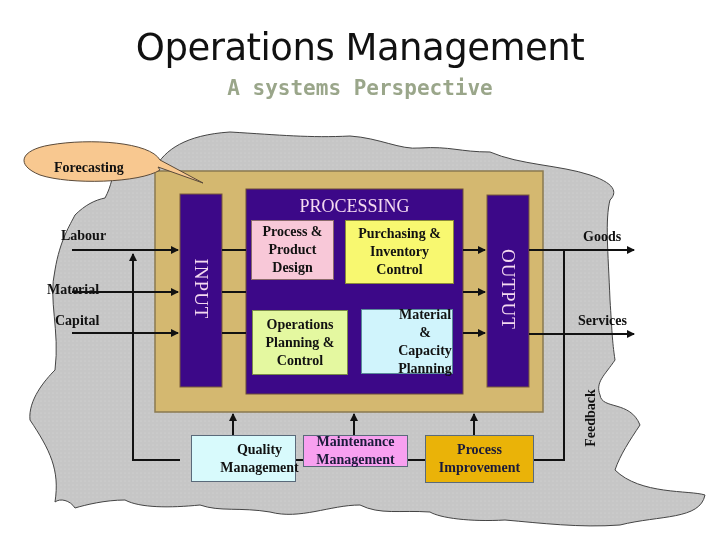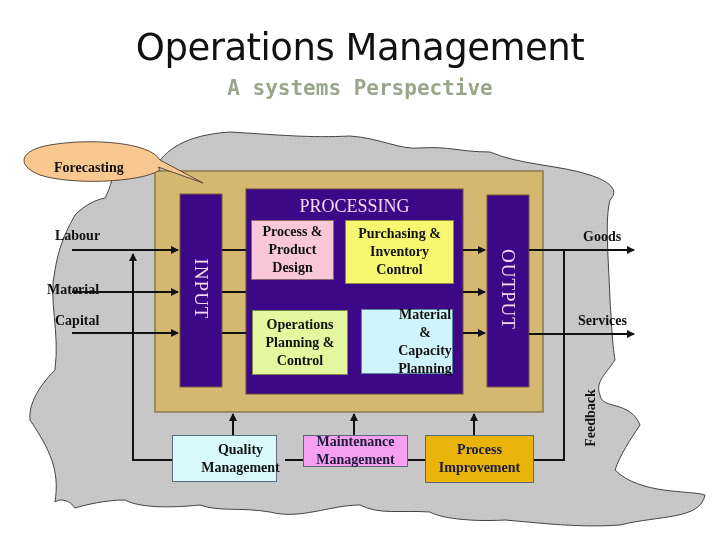--- a/index.html
+++ b/index.html
@@ -60,21 +60,21 @@
 
   <line x1="233" y1="435" x2="233" y2="414" stroke="#111" stroke-width="2" marker-end="url(#arr)"></line>
   <line x1="354" y1="435" x2="354" y2="414" stroke="#111" stroke-width="2" marker-end="url(#arr)"></line>
   <line x1="474" y1="435" x2="474" y2="414" stroke="#111" stroke-width="2" marker-end="url(#arr)"></line>
 
   <path d="M160,170 C140,183 70,185 40,175 C15,165 20,150 50,145 C90,138 150,142 160,160 L203,183 L158,167 Z" fill="#f8c890" stroke="#5a4a3a" stroke-width="1"></path>
 </svg>
 
 <div class="lbl" style="left:54px; top:160px; font-size:14px;">Forecasting</div>
 
-<div class="lbl" style="left:55px; top:228px;">Labour</div>
+<div class="lbl" style="left:61px; top:228px;">Labour</div>
 <div class="lbl" style="left:47px; top:282px;">Material</div>
 <div class="lbl" style="left:55px; top:313px;">Capital</div>
 
 <div class="lbl" style="left:583px; top:229px;">Goods</div>
 <div class="lbl" style="left:578px; top:313px;">Services</div>
 
 <div class="vlabel" style="left:168px; top:278px; width:66px; text-align:center; transform:rotate(90deg);">INPUT</div>
 <div class="vlabel" style="left:468px; top:278px; width:80px; text-align:center; transform:rotate(90deg);">OUTPUT</div>
 
 <div class="lbl" style="left:246px; width:217px; top:196px; text-align:center; font-weight:normal; font-size:18px; color:#f4d9f0;">PROCESSING</div>
@@ -101,21 +101,21 @@
   </div>
 </div>
 <div class="box" style="left:361px; top:309px; width:92px; height:65px; background:#d0f4fc; border-color:#5a8a9a;padding-left:36px;">
   <div>
     <div>Material &amp;</div>
     <div>Capacity</div>
     <div>Planning</div>
   </div>
 </div>
 
-<div class="box" style="left:172px; top:435px; width:105px; height:47px; background:#d8fafc;padding-left:32px;">
+<div class="box" style="left:191px; top:435px; width:105px; height:47px; background:#d8fafc;padding-left:32px;">
   <div>
     <div>Quality</div>
     <div>Management</div>
   </div>
 </div>
 <div class="box" style="left:303px; top:435px; width:105px; height:32px; background:#f8a0f0; color:#1a1a3a;">
   <div>
     <div>Maintenance</div>
     <div>Management</div>
   </div>

